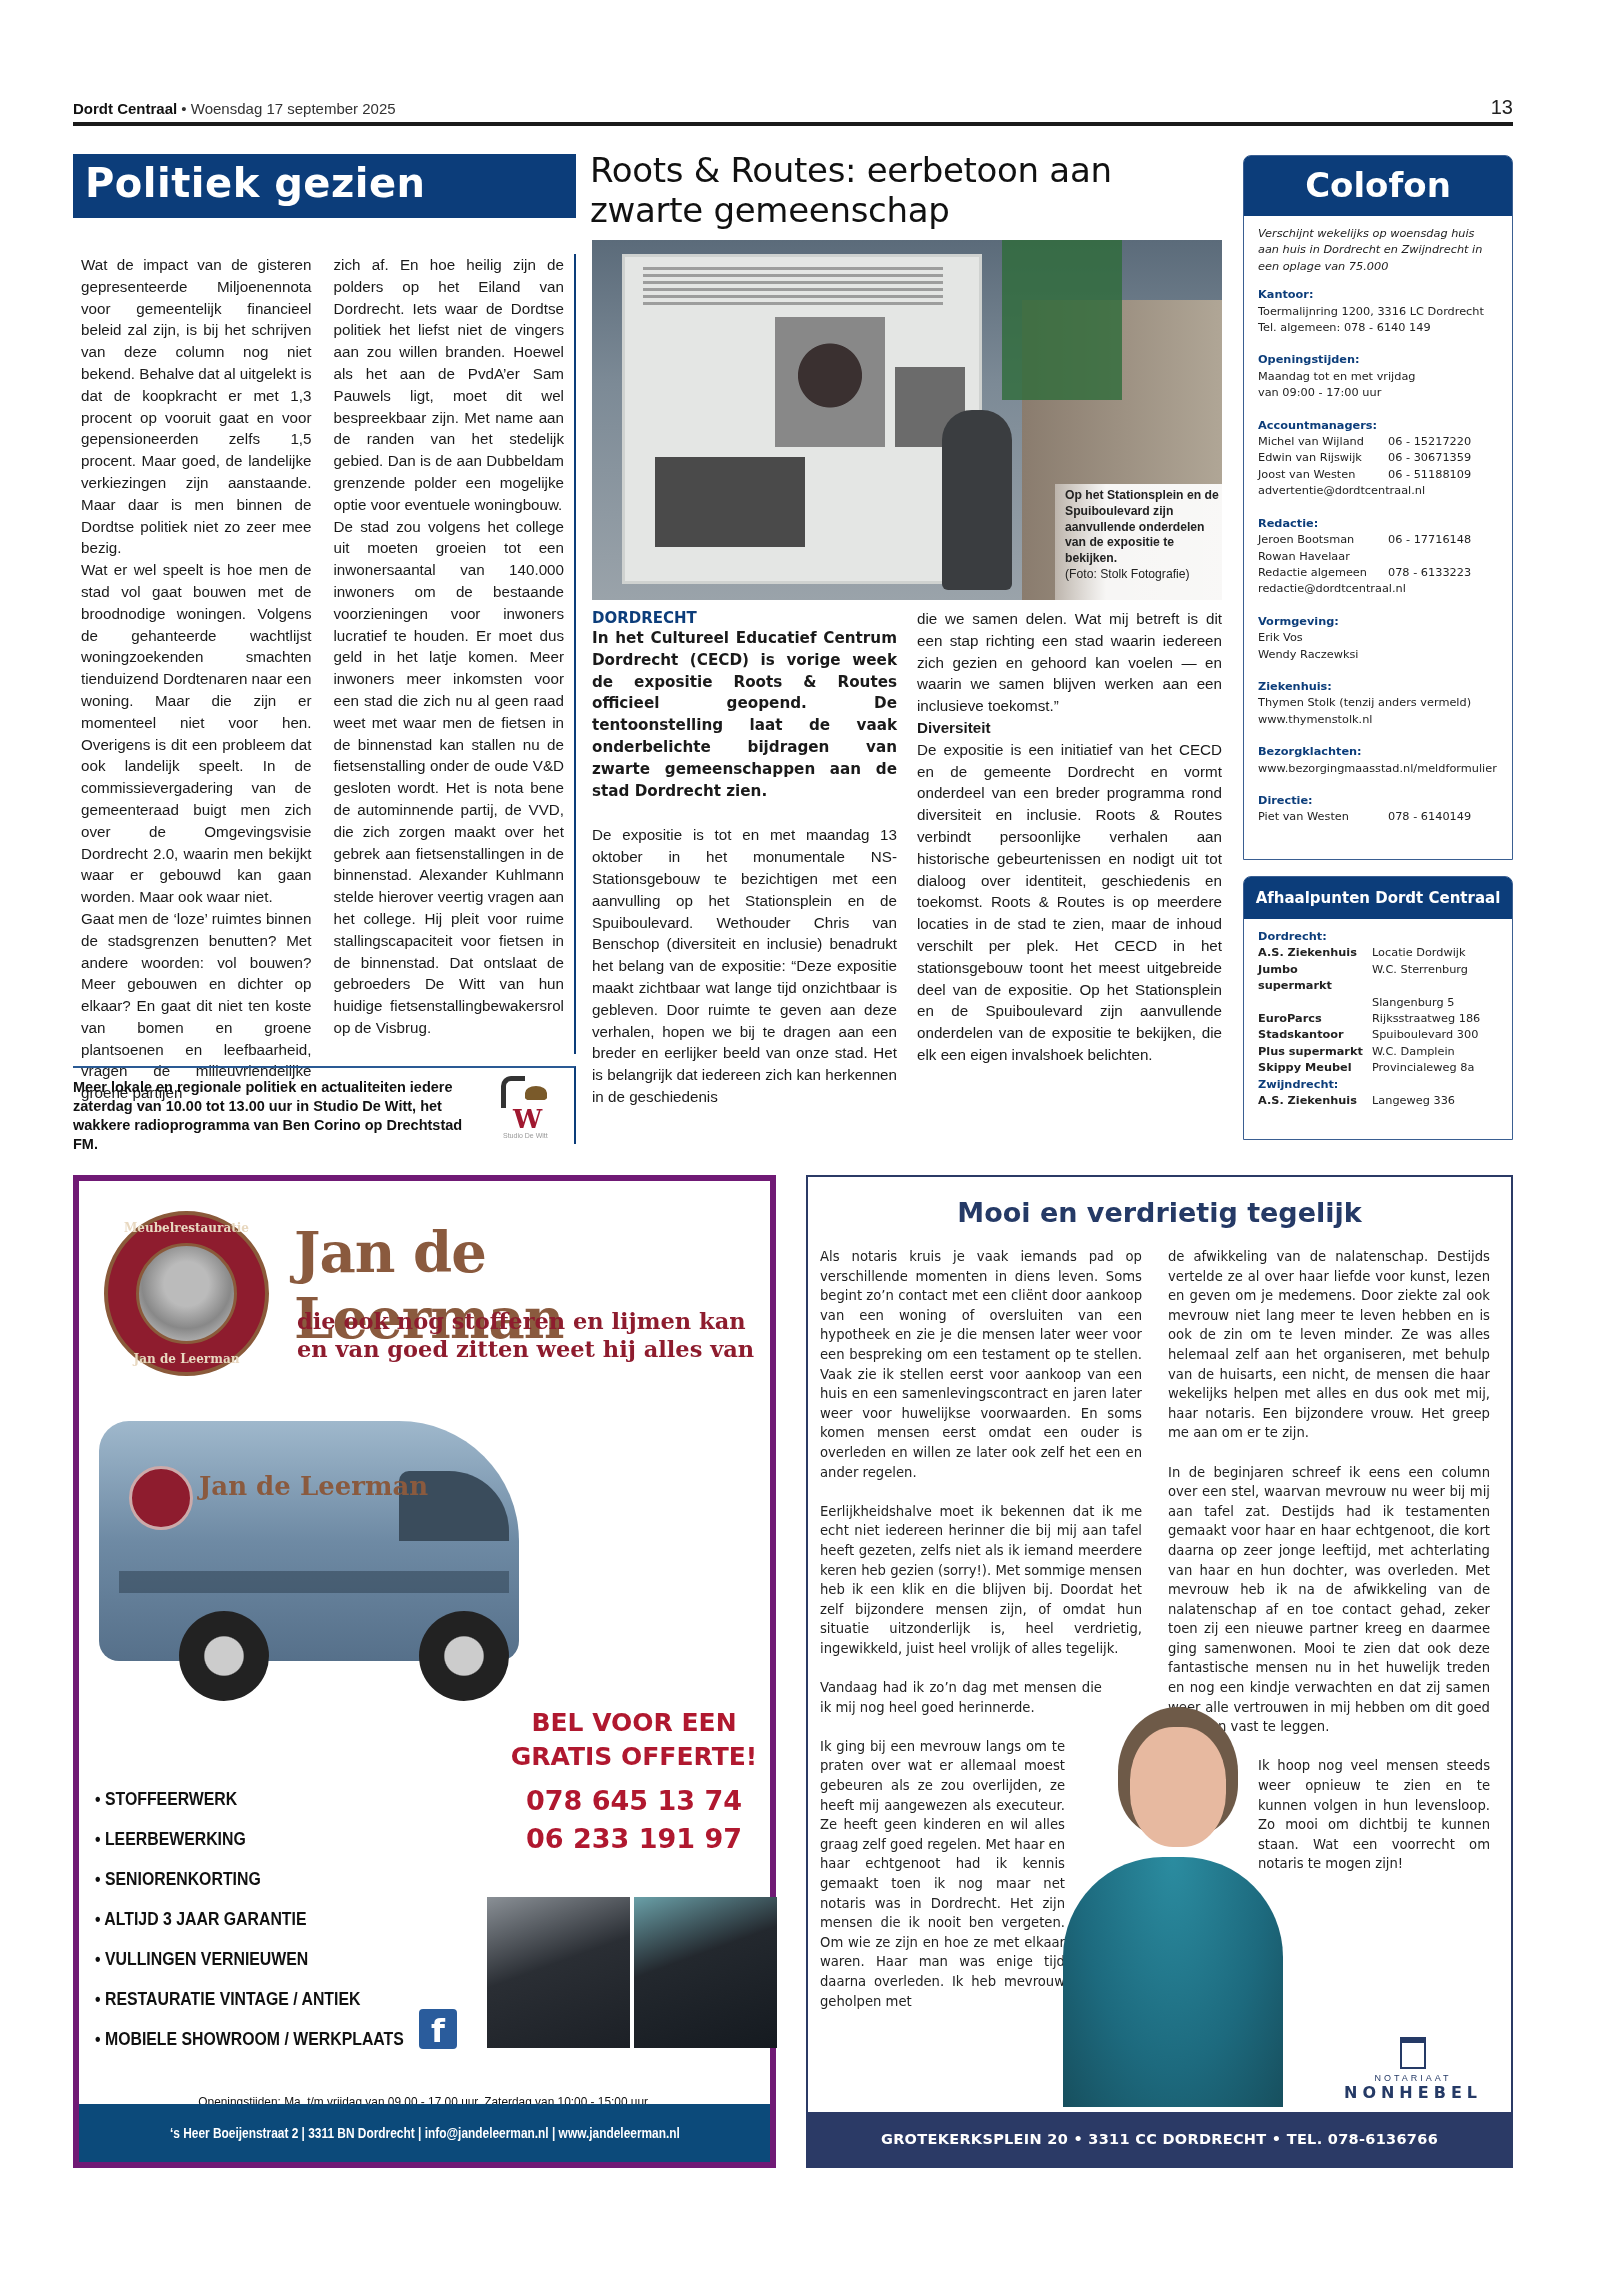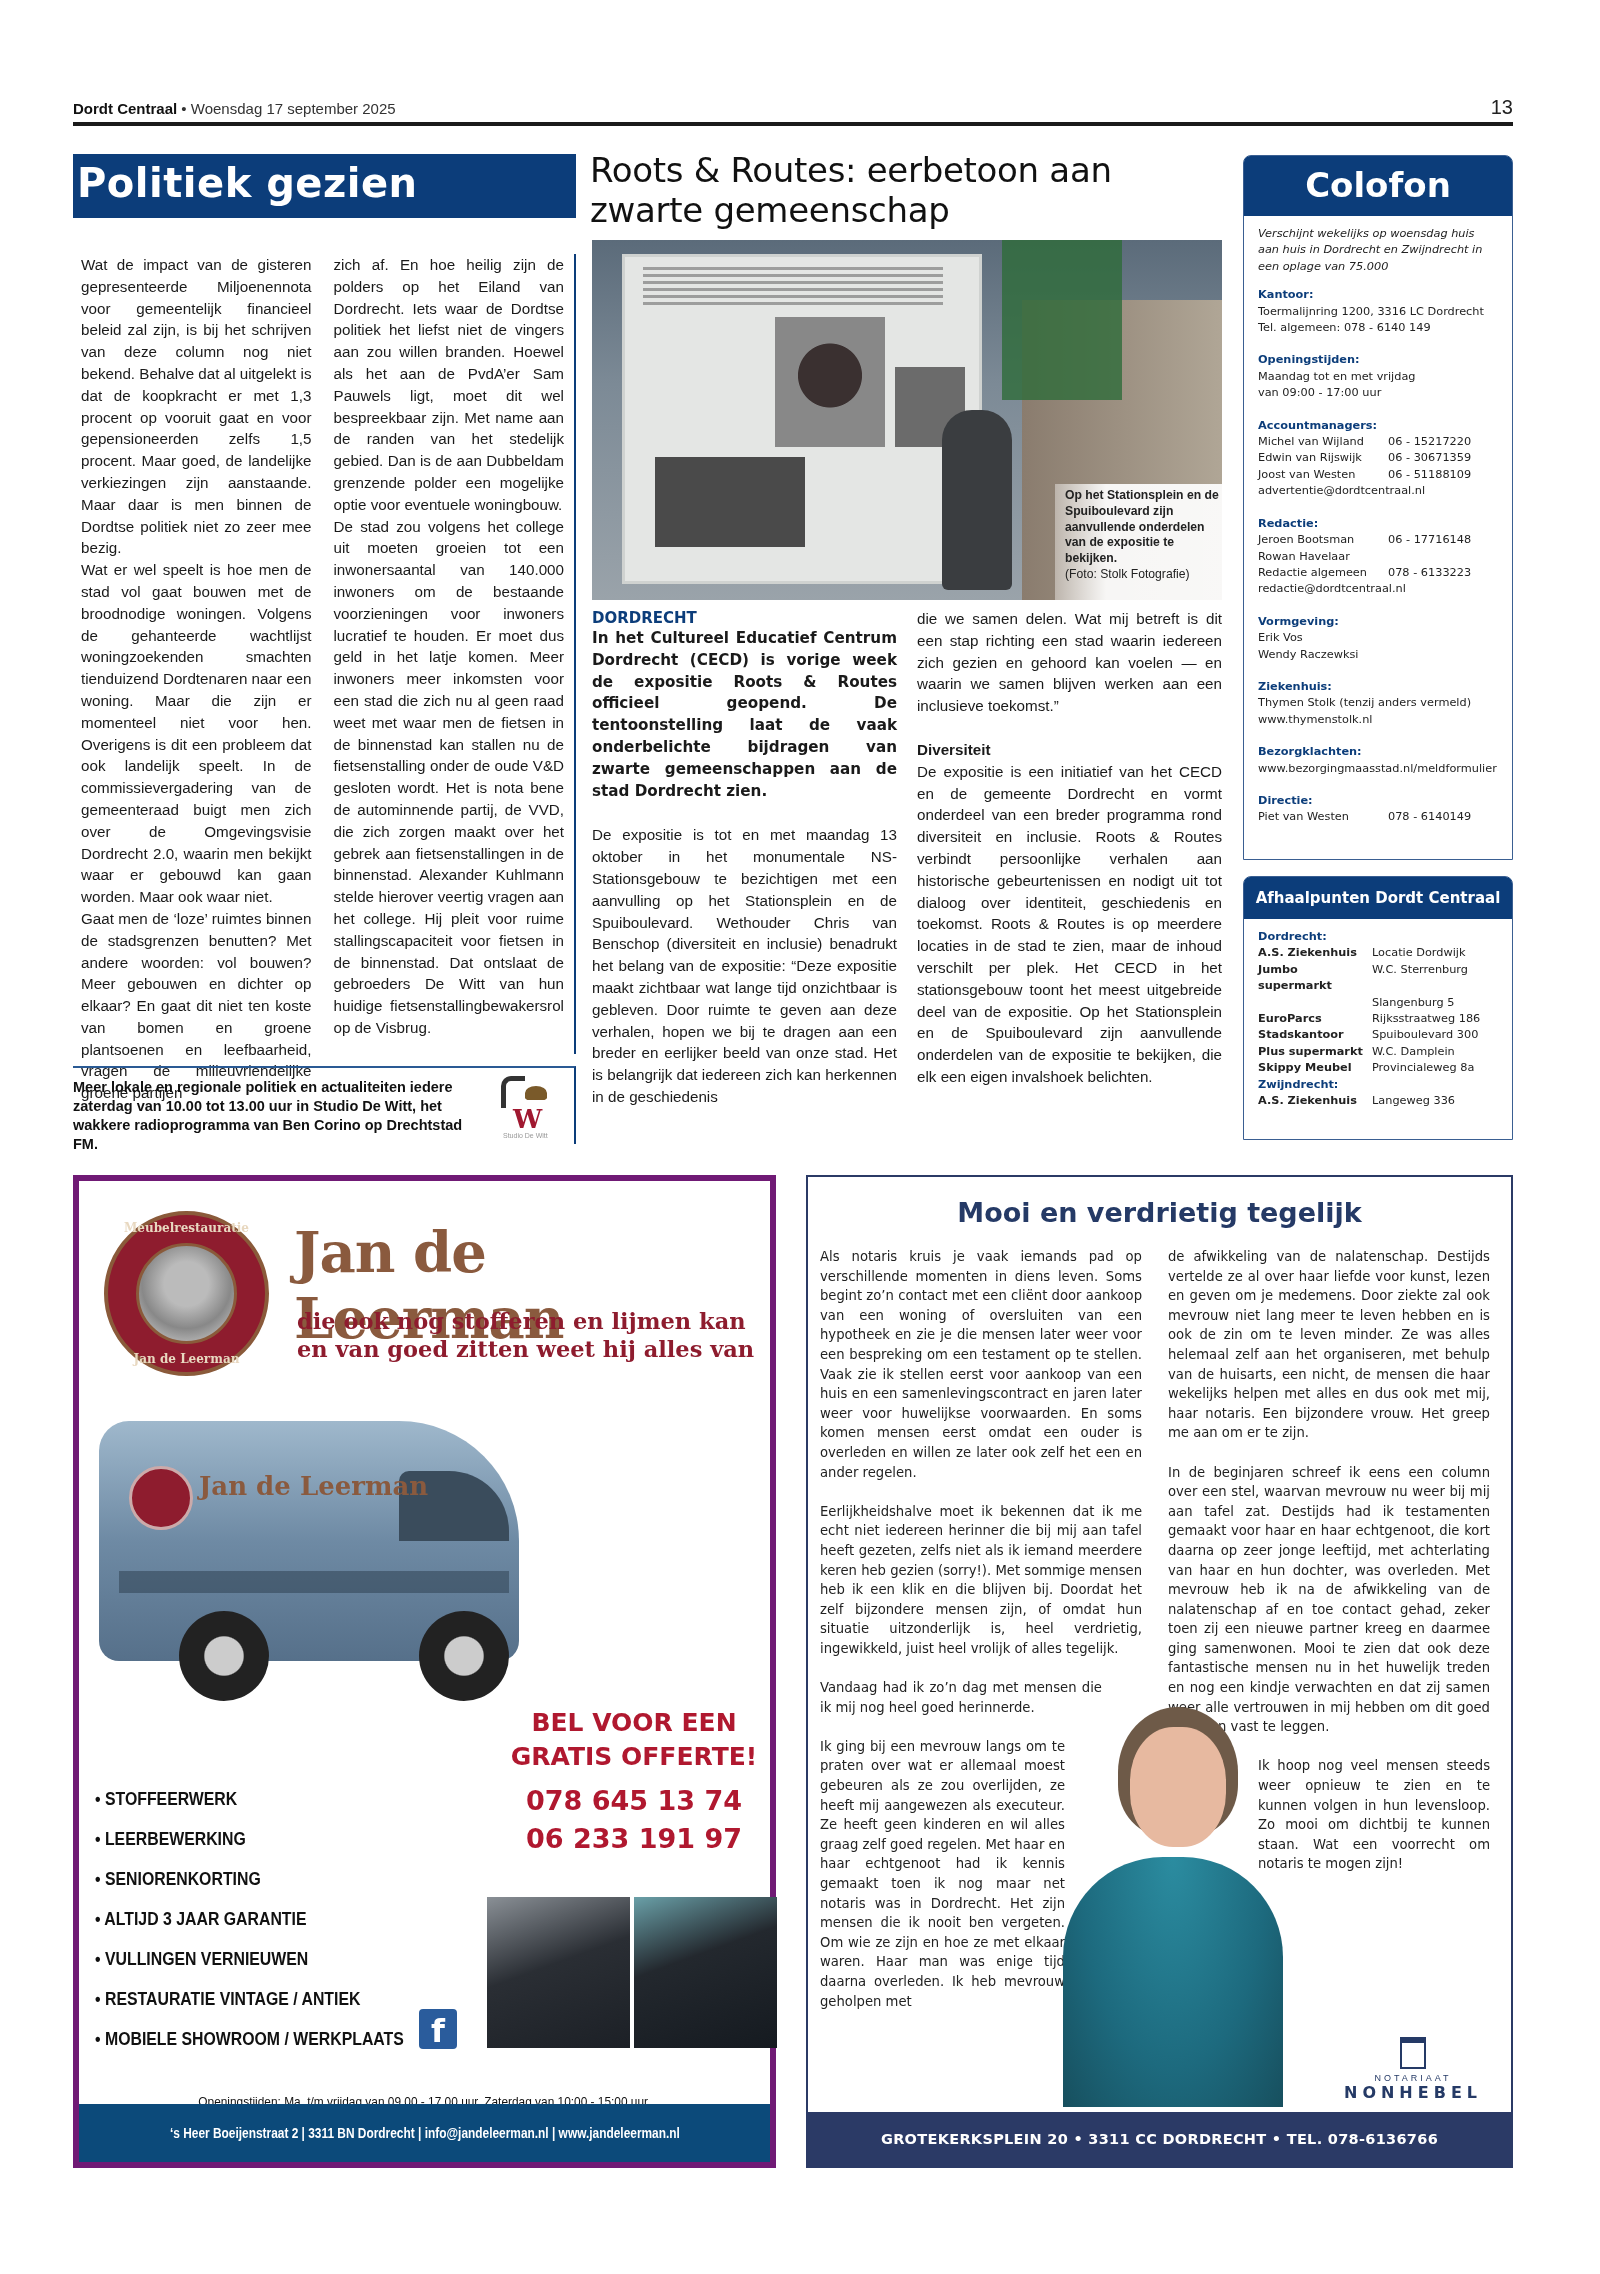--- a/index.html
+++ b/index.html
@@ -8,21 +8,21 @@
 
   
   .page-header { position: absolute; left: 73px; top: 96px; width: 1440px; height: 30px; }
   .page-header .left { position: absolute; left: 0; top: 4px; font-size: 15px; color: #333; }
   .page-header .left b { color: #111; }
   .page-header .pagenum { position: absolute; right: 0; top: 0; font-size: 20px; color: #222; }
   .page-rule { position: absolute; left: 73px; top: 122px; width: 1440px; height: 4px; background: #1a1a1a; }
 
   
   .pol { position: absolute; left: 73px; top: 154px; width: 503px; height: 990px; }
-  .pol-banner { background: #0c3d7a; height: 64px; padding: 0 4px; }
+  .pol-banner { background: #0c3d7a; height: 64px; padding: 0 12px; }
   .pol-banner h1 { color: #fff; font-family: "DejaVu Sans", sans-serif; font-weight: bold; font-size: 40px; line-height: 58px; letter-spacing: 0.5px; }
   .pol-sub { border: 2px solid #0c3d7a; border-top: none; height: 32px; padding: 0 8px; font-size: 15px; line-height: 30px; color: #111; font-family: "DejaVu Sans", sans-serif; }
   .pol-cols { position: absolute; left: 0; top: 100px; width: 503px; height: 800px; border-right: 2px solid #0c3d7a; display: flex; gap: 22px; padding: 0 10px 0 8px; }
   .pol-col { width: 234px; font-family: "Liberation Sans", sans-serif; font-size: 15.2px; line-height: 21.8px; text-align: justify; color: #1a1a1a; }
   .pol-col p { margin: 0; }
   .pol-foot { position: absolute; left: 0; top: 912px; width: 503px; height: 78px; border-top: 2px solid #2a5a94; border-right: 2px solid #0c3d7a; }
   .pol-foot-text { position: absolute; left: 0; top: 10px; width: 400px; font-weight: bold; font-size: 14.5px; line-height: 19px; color: #111; }
   .studio-logo { position: absolute; left: 420px; top: 8px; width: 70px; height: 64px; }
   .studio-logo .swoosh { position: absolute; left: 8px; top: 0; width: 24px; height: 32px; border-left: 5px solid #333; border-top: 5px solid #333; border-radius: 10px 0 0 0; }
   .studio-logo .bird { position: absolute; left: 32px; top: 10px; width: 22px; height: 14px; background: #7a5a2a; border-radius: 50% 50% 20% 20%; }
@@ -40,21 +40,21 @@
   .rr-photo .panel .small2 { position: absolute; left: 30px; top: 200px; width: 150px; height: 90px; background: #4a4a4a; }
   .rr-photo .person { position: absolute; left: 350px; top: 170px; width: 70px; height: 180px; background: #3a3d40; border-radius: 30px 30px 6px 6px; }
   .rr-photo .bus { position: absolute; left: 410px; top: 0; width: 120px; height: 160px; background: #2e6b3a; opacity: 0.8; }
   .rr-photo .building { position: absolute; left: 430px; top: 60px; width: 200px; height: 300px; background: linear-gradient(90deg,#8a7c6e,#b0a696); }
   .rr-caption { position: absolute; left: 463px; top: 244px; width: 170px; height: 116px; background: linear-gradient(90deg, rgba(255,255,255,0.4), rgba(255,255,255,0.92) 30%); padding: 4px 4px 4px 10px; font-size: 12.2px; line-height: 15.8px; color: #222; }
   .rr-caption b { font-weight: bold; display: block; }
   .rr-body { position: absolute; left: 2px; top: 458px; width: 630px; display: flex; gap: 20px; }
   .rr-col { width: 305px; font-size: 15.2px; line-height: 21.8px; text-align: justify; color: #1a1a1a; }
   .rr-dateline { color: #0c3d7a; font-family: "DejaVu Sans", sans-serif; font-weight: bold; font-size: 15px; line-height: 20px; }
   .rr-lead { font-family: "DejaVu Sans", sans-serif; font-weight: bold; font-size: 15.2px; line-height: 21.8px; margin-bottom: 22px; }
-  .rr-col h4 { font-size: 15.2px; font-weight: bold; line-height: 21.8px; margin-top: 22px; }
+  .rr-col h4 { font-size: 15.2px; font-weight: bold; line-height: 21.8px; }
 
   
   .colofon { position: absolute; left: 1243px; top: 155px; width: 270px; height: 705px; border: 1.5px solid #3a5f92; border-radius: 8px 8px 0 0; }
   .colofon-head { background: #0c3d7a; height: 60px; border-radius: 6px 6px 0 0; text-align: center; }
   .colofon-head h3 { color: #fff; font-family: "DejaVu Sans", sans-serif; font-weight: bold; font-size: 34px; line-height: 58px; }
   .colofon-body { padding: 10px 14px; font-size: 11.3px; line-height: 16.4px; color: #222; font-family: "DejaVu Sans", sans-serif; }
   .colofon-intro { font-style: italic; margin-bottom: 12px; }
   .colofon-sec { margin-bottom: 16px; }
   .colofon-sec .lbl { color: #0c3d7a; font-weight: bold; }
   .kv { display: flex; }

